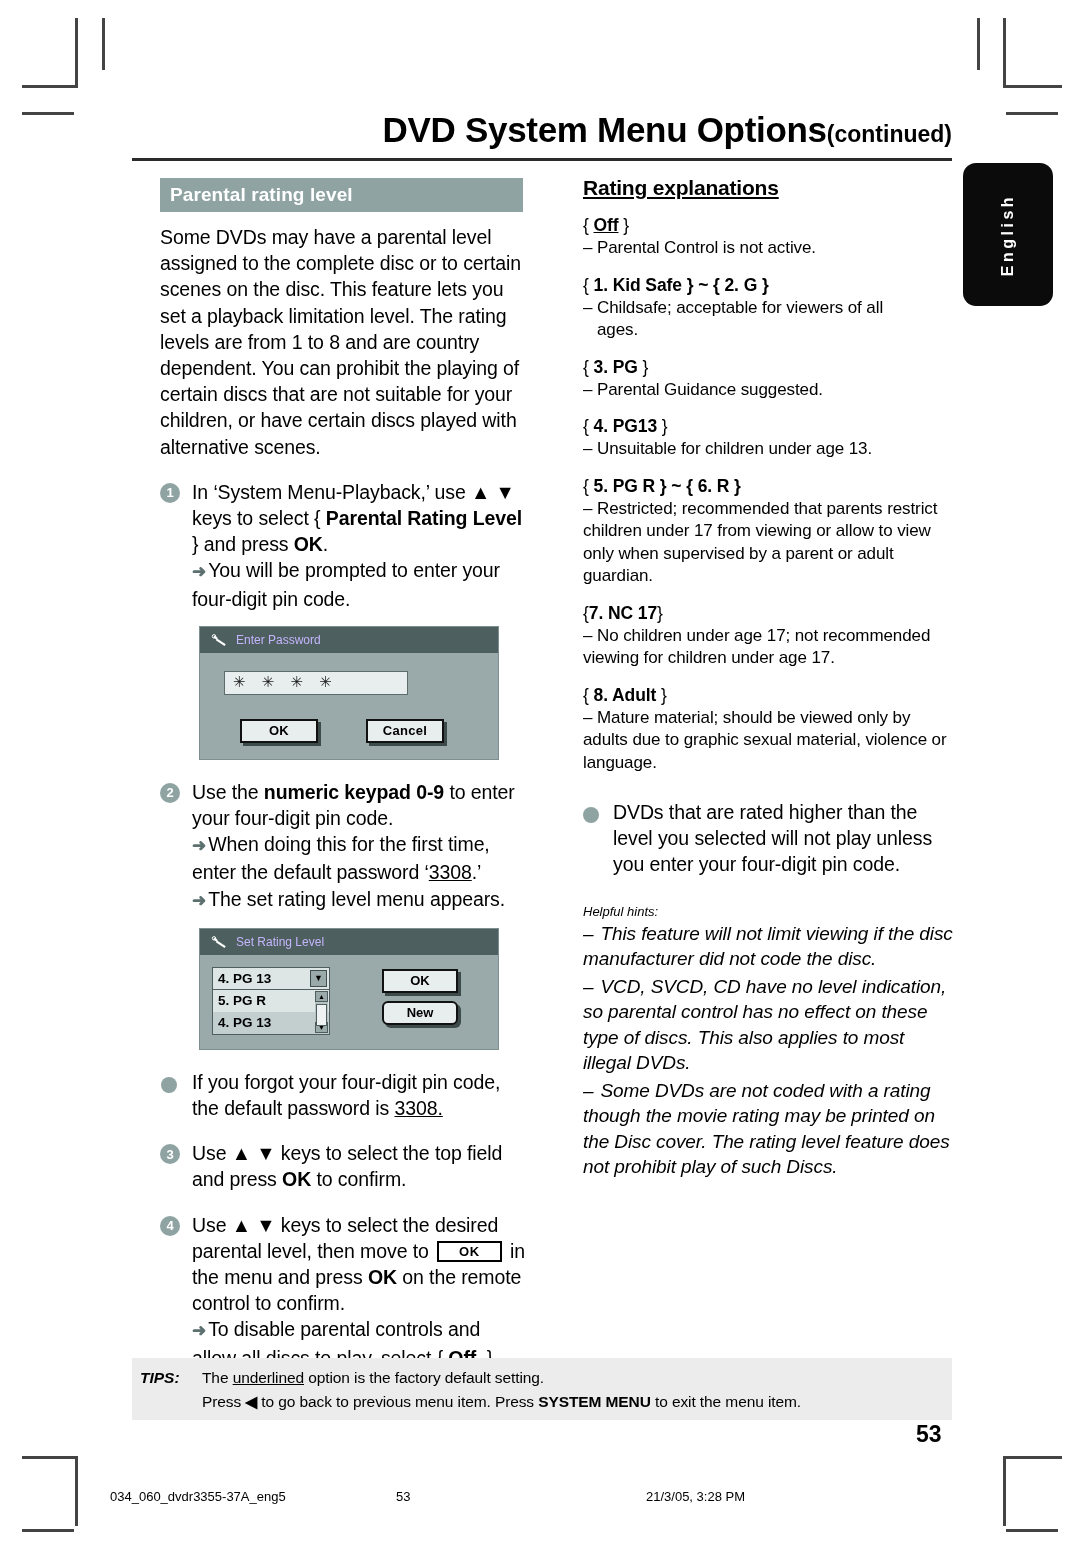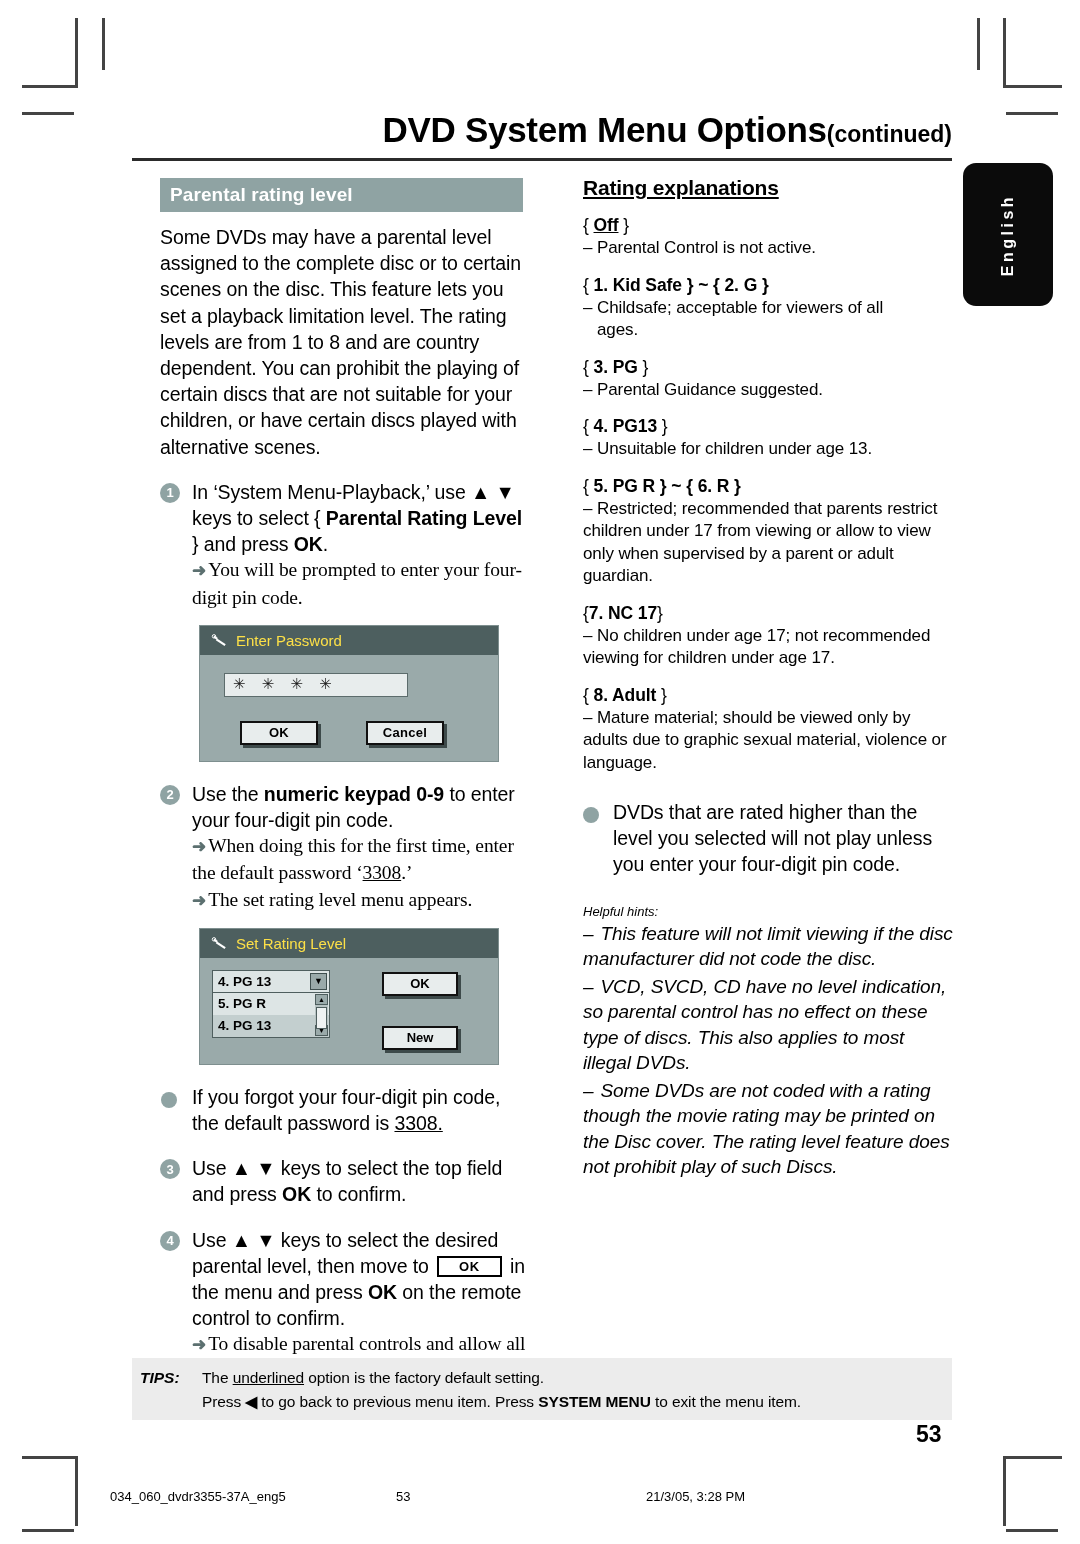--- a/index.html
+++ b/index.html
@@ -97,21 +97,21 @@
   }
   .step-body { font-size:19.5px; line-height:26.2px; letter-spacing:-0.1px; }
 
   .bullet-item { position:relative; padding-left:32px; margin-top:19px; }
   .bullet-dot {
     position:absolute; left:1px; top:8px;
     width:16px; height:16px; border-radius:50%;
     background:#8fa3a3;
   }
 
-  .arrowline { display:block;font-family:Liberation Serif, serif; }
+  .arrowline { display:block; }
   .arr {
     color:#5c7070;
     font-weight:bold;
     font-size:17px;
     margin-right:2px;
   }
 
   b, .b { font-weight:bold; }
   .u { text-decoration:underline; }
 
@@ -131,22 +131,22 @@
   
   .osd {
     width:300px;
     margin-top:14px;
     margin-left:39px;
     background:#9aaaaa;
     border:1px solid #7e8f8f;
   }
   .osd-title {
     background:#4d5f5f;
-    color:#fde047;
-    font-size:15px;
+    color:#c4b5fd;
+    font-size:12px;
     padding:6px 8px 6px 10px;
     display:flex; align-items:center; gap:9px;
   }
   .wrench {
     width:17px; height:14px;
     display:inline-block;
     position:relative;
     flex:0 0 auto;
   }
   .osd-body { padding:14px 14px 16px 14px; }
@@ -224,21 +224,21 @@
   .srl-thumb { position:absolute; left:1px; right:1px; top:13px; height:22px; background:#eef2f2; border:1px solid #4e5e5e; }
   .srl-right { margin-left:52px; padding-top:2px; }
   .srl-btn {
     background:#e8eded;
     border:2px solid #111;
     box-shadow:3px 3px 0 #3d4a4a;
     font-size:13px; font-weight:bold;
     width:76px; text-align:center;
     padding:2px 0 3px 0;
   }
-  .srl-btn.second { margin-top:30px; }
+  .srl-btn.second { margin-top:8px;border-radius:6px; }
 
   
   .rc-title {
     font-size:21px; font-weight:bold;
     text-decoration:underline;
     letter-spacing:-0.2px;
   }
   .rc-term {
     font-size:17.5px;
     margin-top:15px;

